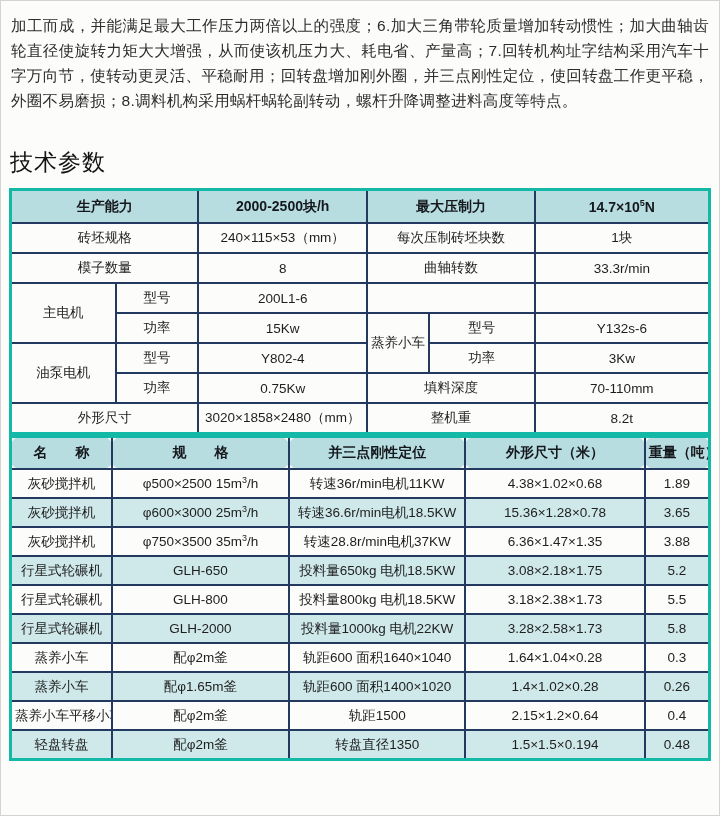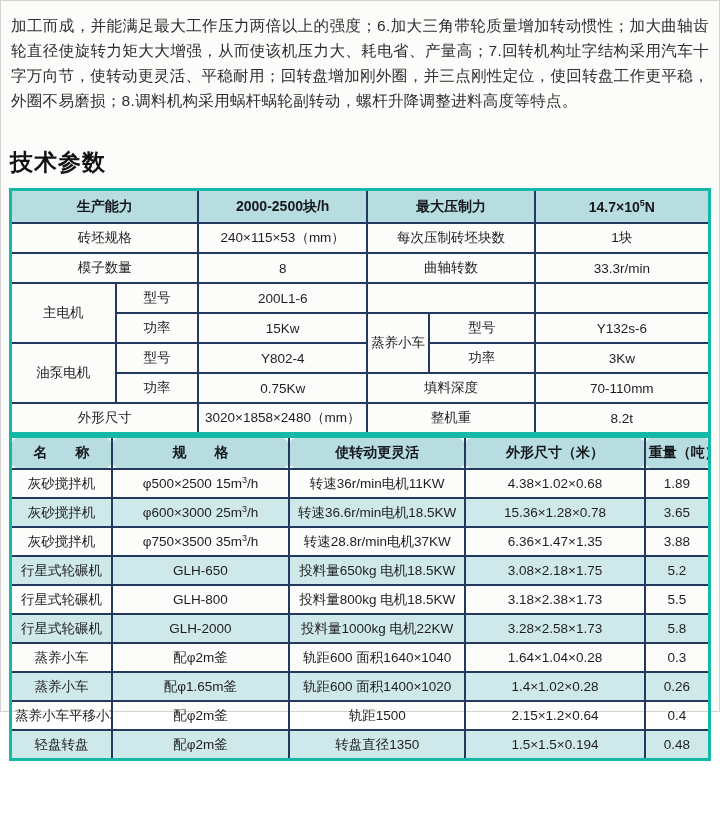--- a/index.html
+++ b/index.html
@@ -5,37 +5,37 @@
   html, body { margin: 0; padding: 0; }
   body {
     width: 720px; height: 816px;
     background: #ffffff;
     font-family: "Liberation Sans", "DejaVu Sans", sans-serif;
     color: #222;
     overflow: hidden;
   }
   .page {
     box-sizing: border-box;
-    width: 720px; height: 712px;
+    width: 720px; height: 816px;
     border: 1px solid #d4d4d2;
     background: #fcfcfa;
     padding: 8px 0 0 0;
   }
   .intro {
     margin: 4px 10px 0 10px;
     font-size: 15.5px;
     line-height: 25px;
     text-align: justify;
     color: #2d2d2d;
     letter-spacing: 0.3px;
   }
   .section-heading {
     margin: 34px 0 10px 9px;
     font-size: 23px;
-    font-weight: bold;
+    font-weight: normal;
     color: #121212;
     letter-spacing: 1px;
   }
   .section-heading.second { margin-top: 35px; }
   table.spec {
     margin-left: 8px;
     width: 702px;
     border-collapse: collapse;
     table-layout: fixed;
     border: 3px solid #14b8a6;
@@ -139,21 +139,21 @@
       <col style="width:100px">
         <col style="width:175px">
         <col style="width:174px">
       <col style="width:177px">
         <col style="width:64px">
     </colgroup>
     <tbody>
         <tr class="hdr">
       <th>名　　称</th>
       <th>规　　格</th>
-      <th>使转动更灵活</th>
+      <th>并三点刚性定位</th>
       <th>外形尺寸（米）</th>
       <th>重量（吨）</th>
     </tr>
     <tr>
       <td>灰砂搅拌机</td>
       <td><span>φ500×2500  15m</span><sup>3</sup><span>/h</span></td>
       <td>转速36r/min电机11KW</td>
       <td>4.38×1.02×0.68</td>
       <td>1.89</td>
     </tr>

